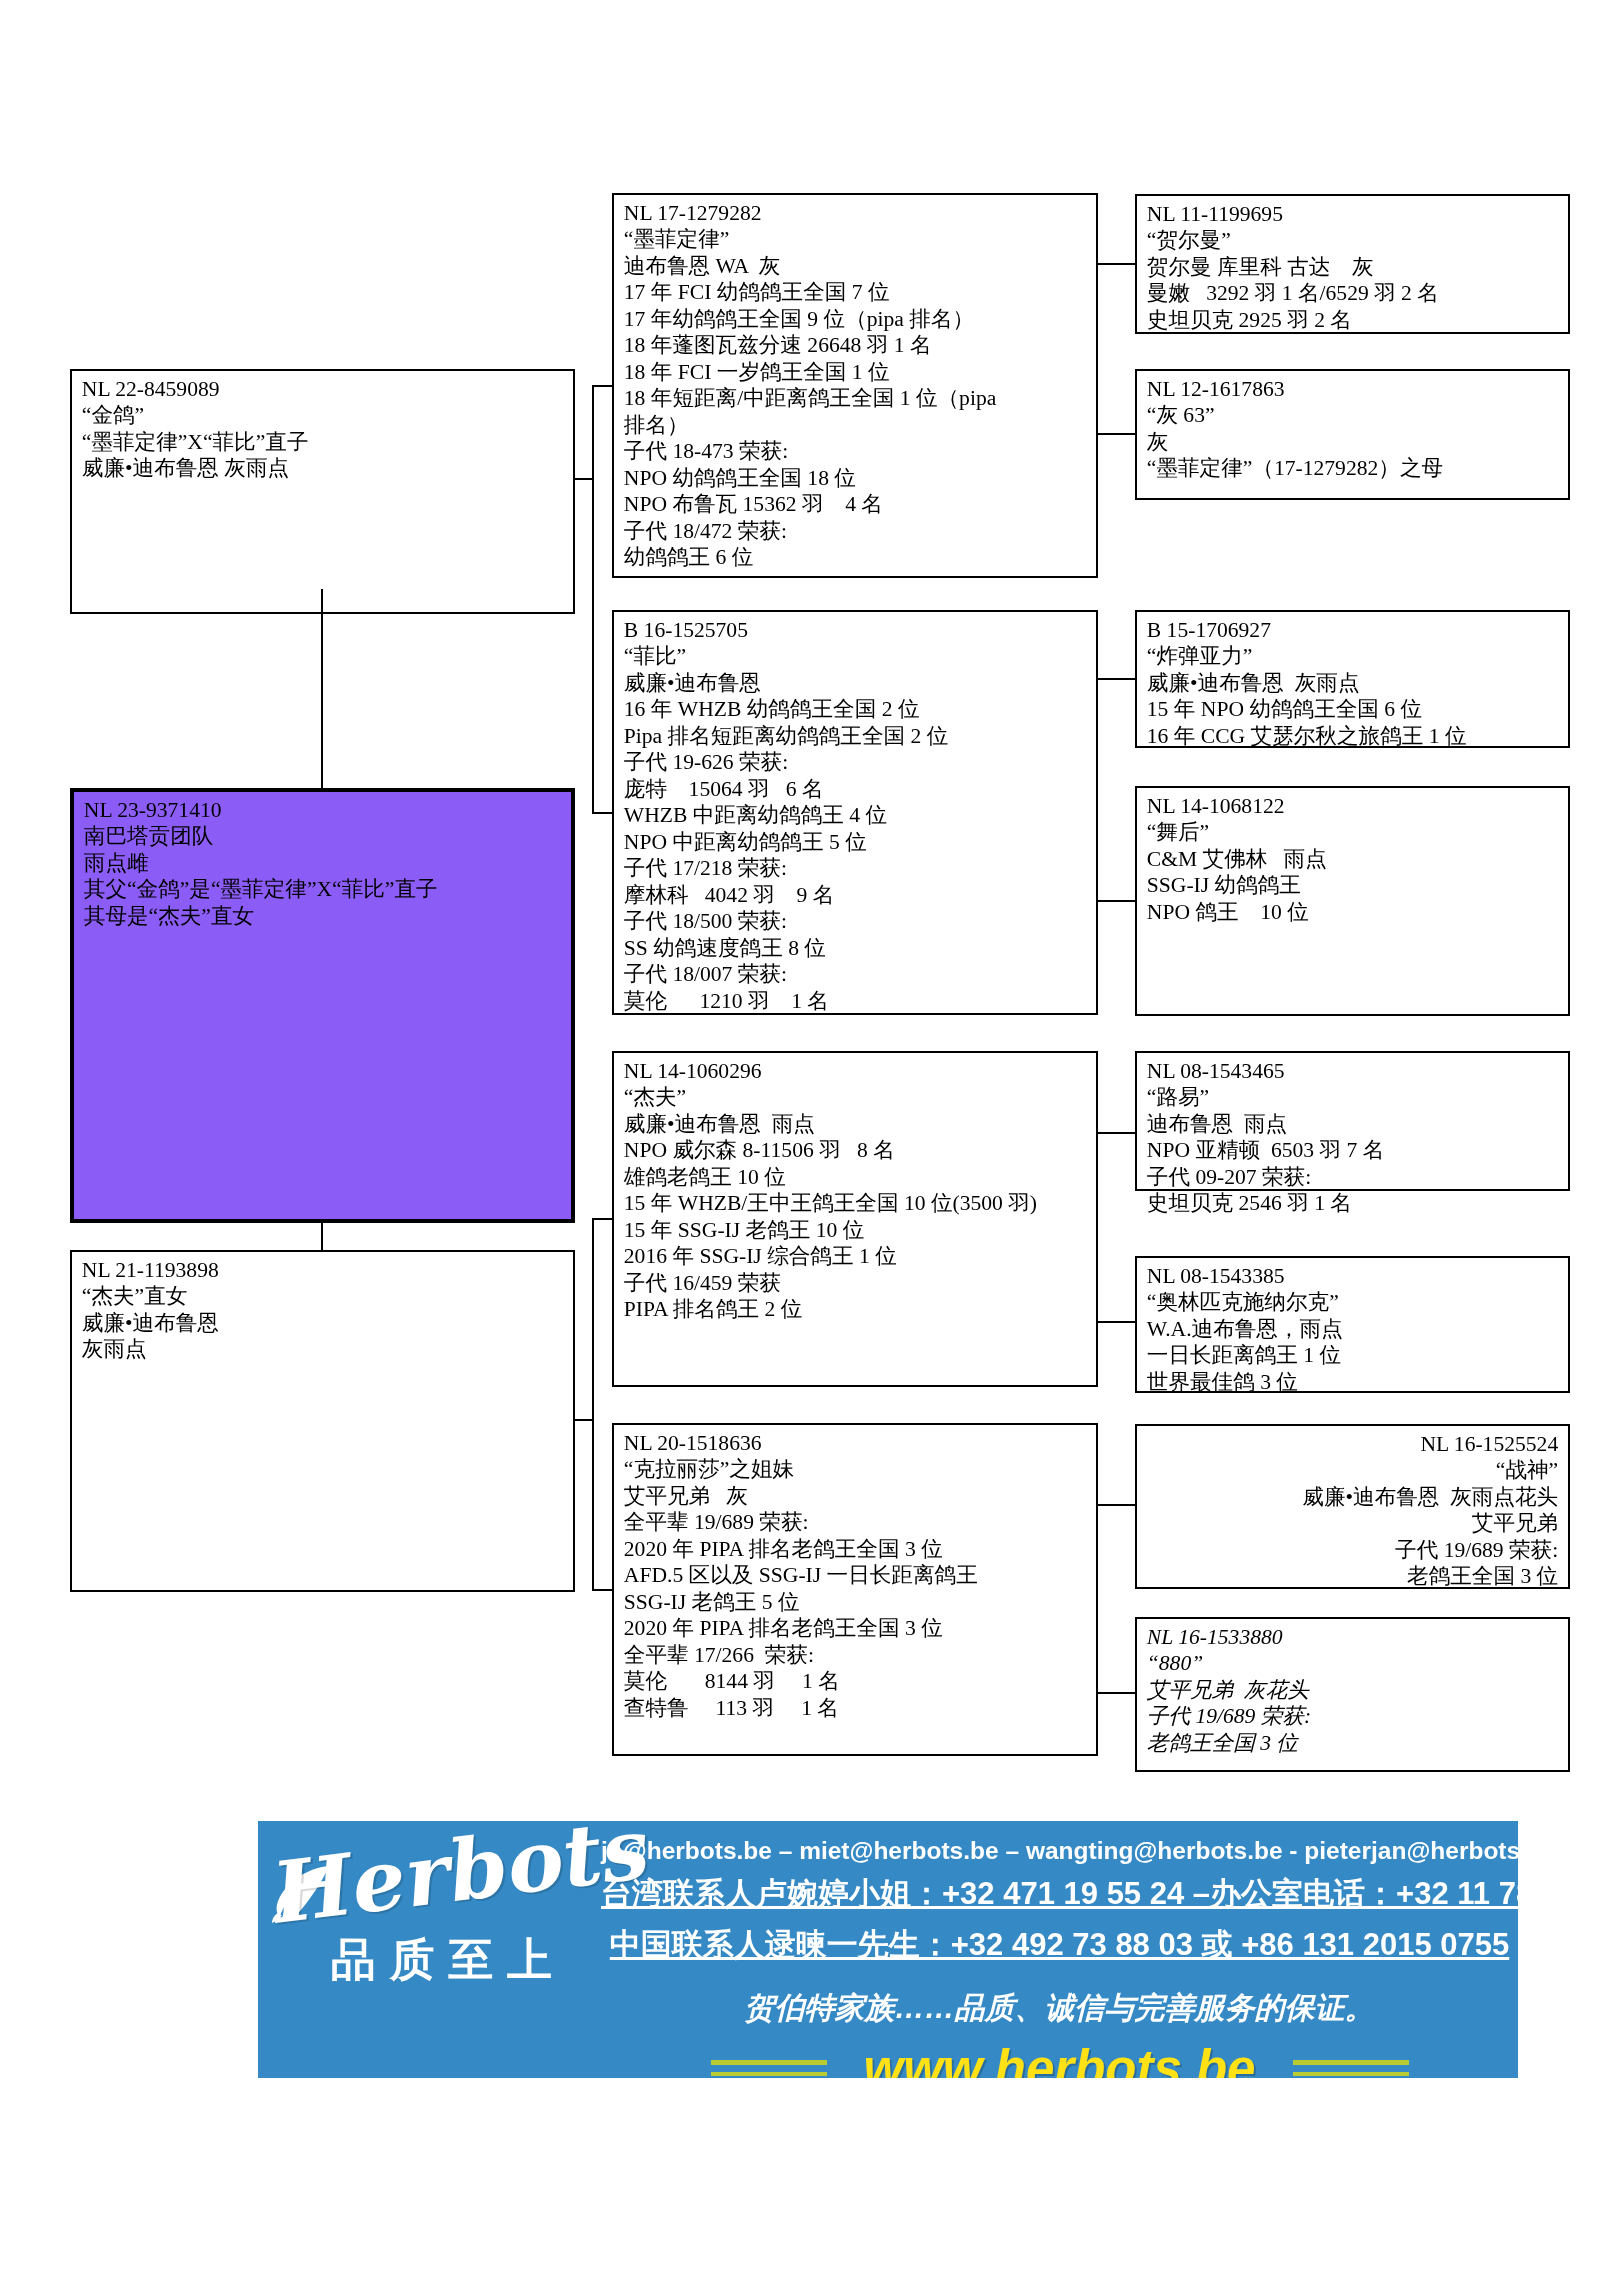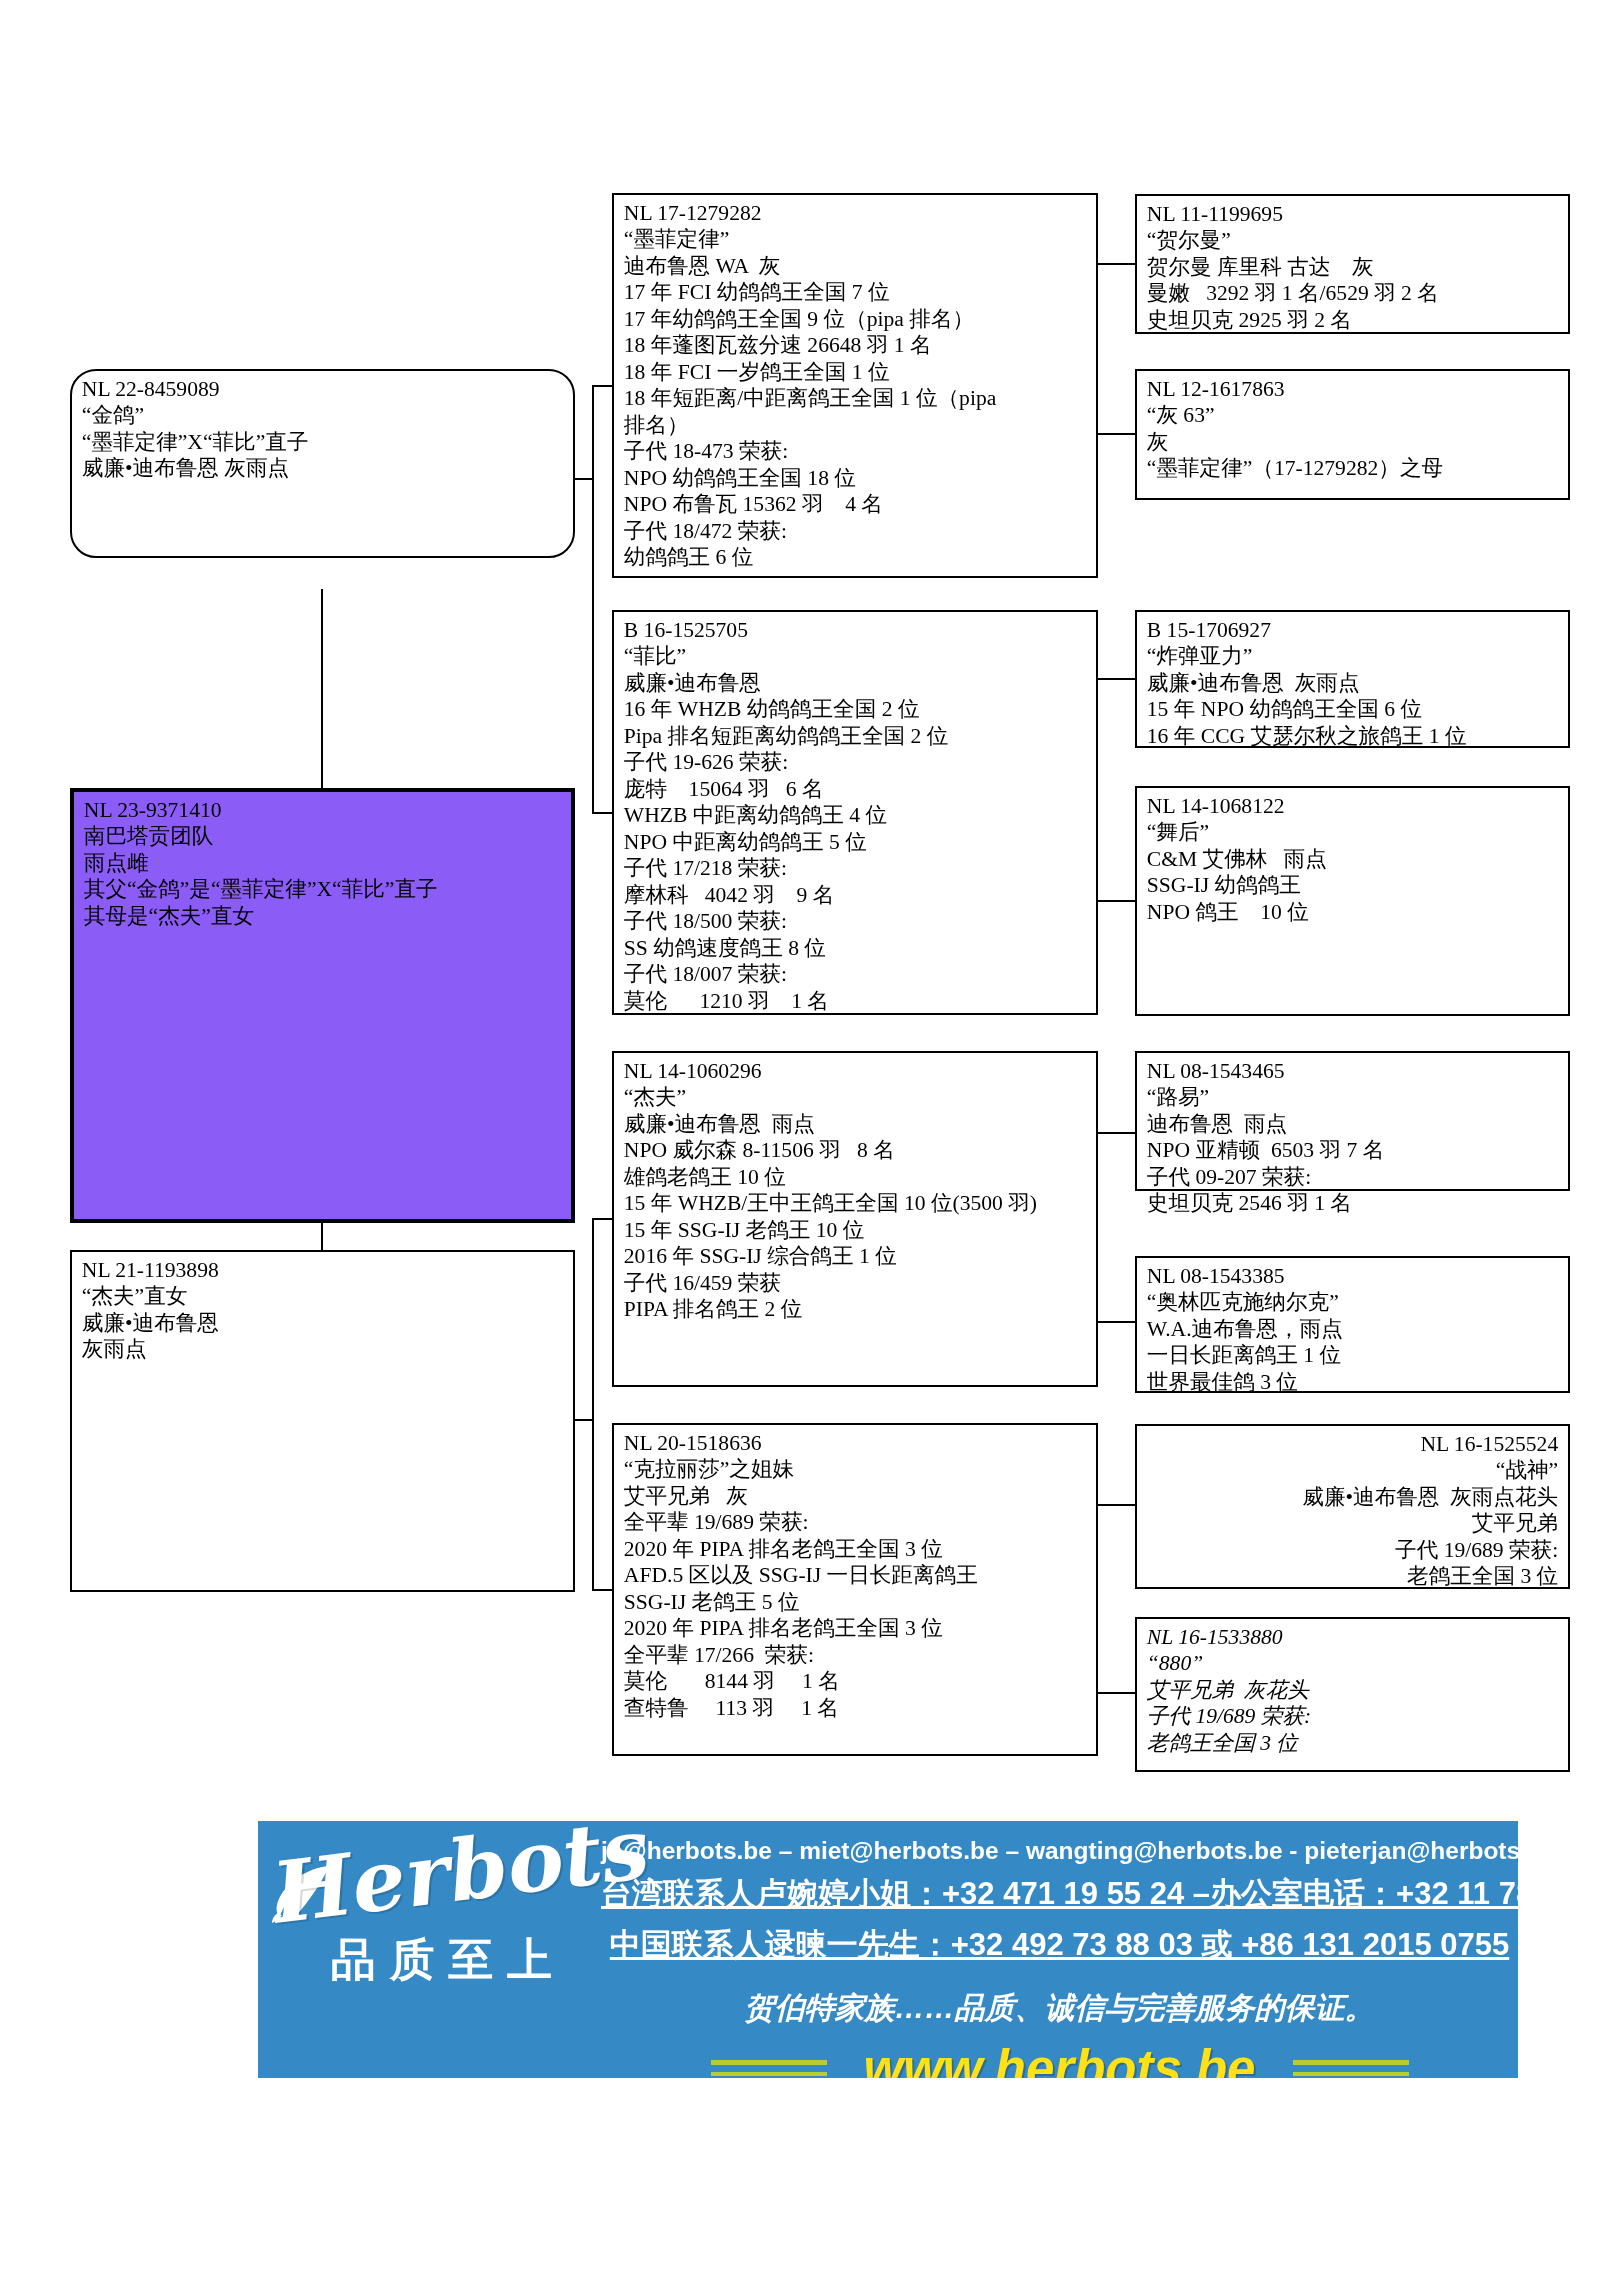--- a/index.html
+++ b/index.html
@@ -27,21 +27,21 @@
   .dbl-bar{display:flex;flex-direction:column;gap:6.9px;}
   .dbl-bar span{display:block;width:116px;height:4.9px;}
   #website-text{font-size:51px;font-weight:bold;font-style:italic;line-height:1.0;
                 text-shadow:2px 2px 0 rgba(0,0,0,0.2);}
 </style>
 </head>
 <body>
 
 <div id="page">
 
-  <div class="box" style="left:70px;top:369px;width:505px;height:189px;border-radius:26px;">
+  <div class="box" style="left:70px;top:369px;width:505px;height:245px;">
       <div class="tline">NL 22-8459089</div>
       <div class="tline">“金鸽”</div>
       <div class="tline">“墨菲定律”X“菲比”直子</div>
       <div class="tline">威廉•迪布鲁恩 灰雨点</div>
     </div>
   <div class="box highlight" style="left:70px;top:788px;width:505px;height:435px;">
       <div class="tline">NL 23-9371410</div>
       <div class="tline">南巴塔贡团队</div>
       <div class="tline">雨点雌</div>
       <div class="tline">其父“金鸽”是“墨菲定律”X“菲比”直子</div>

